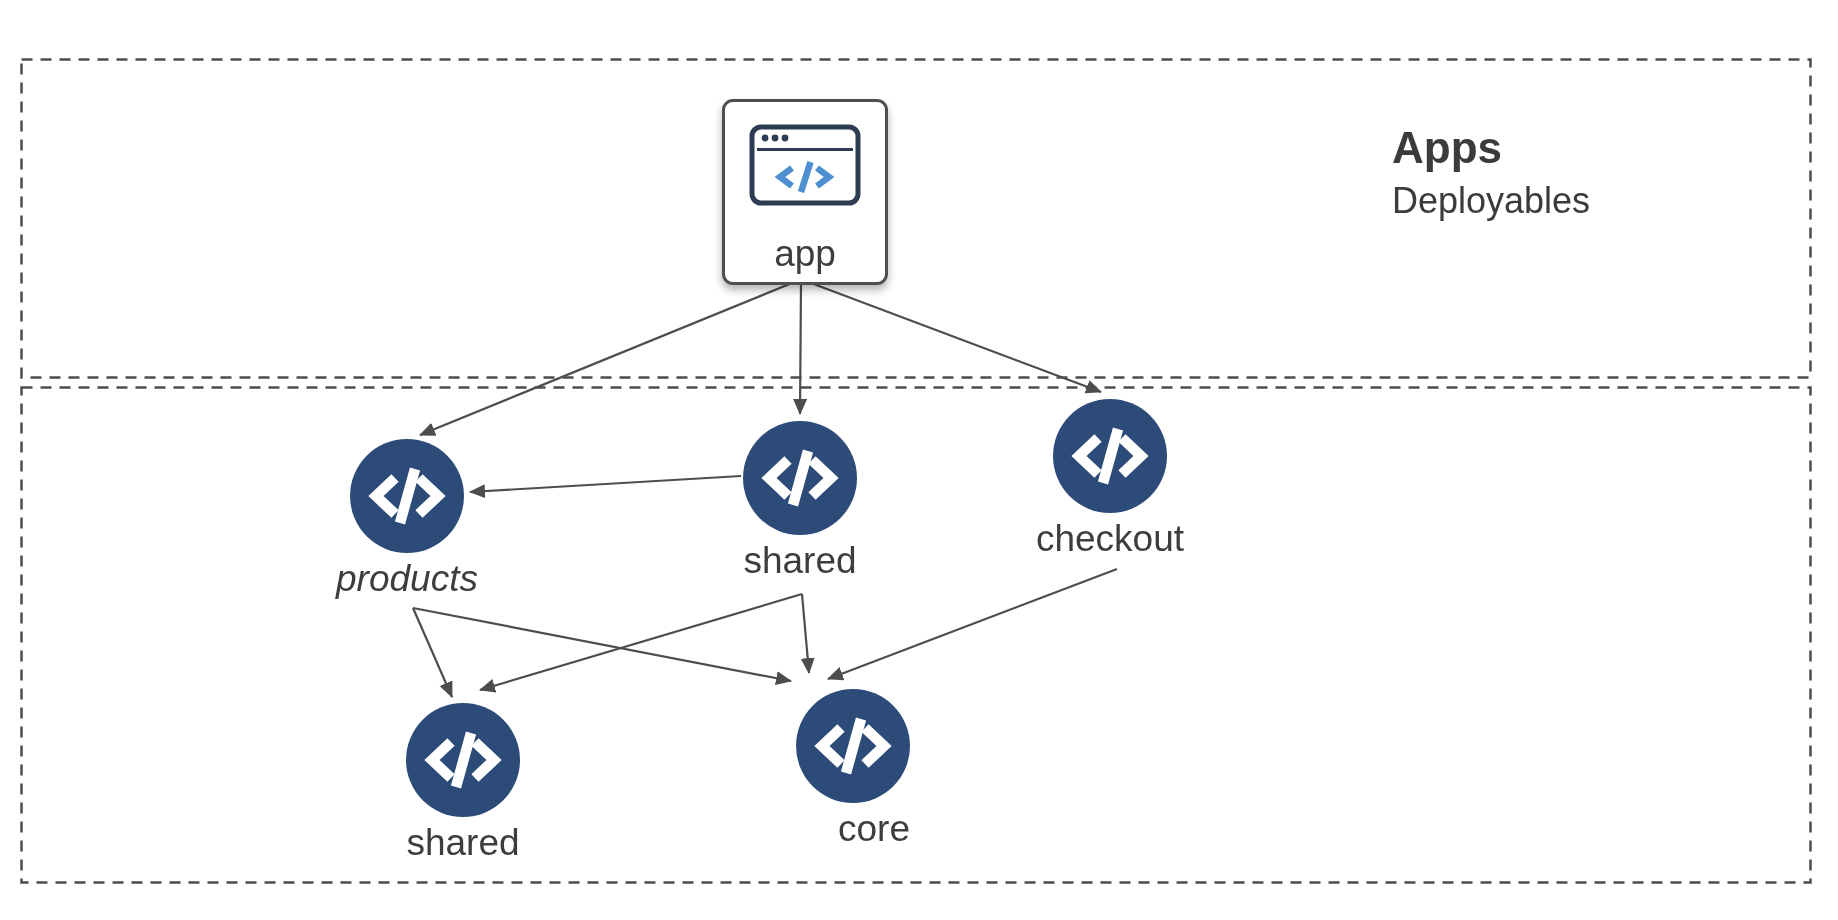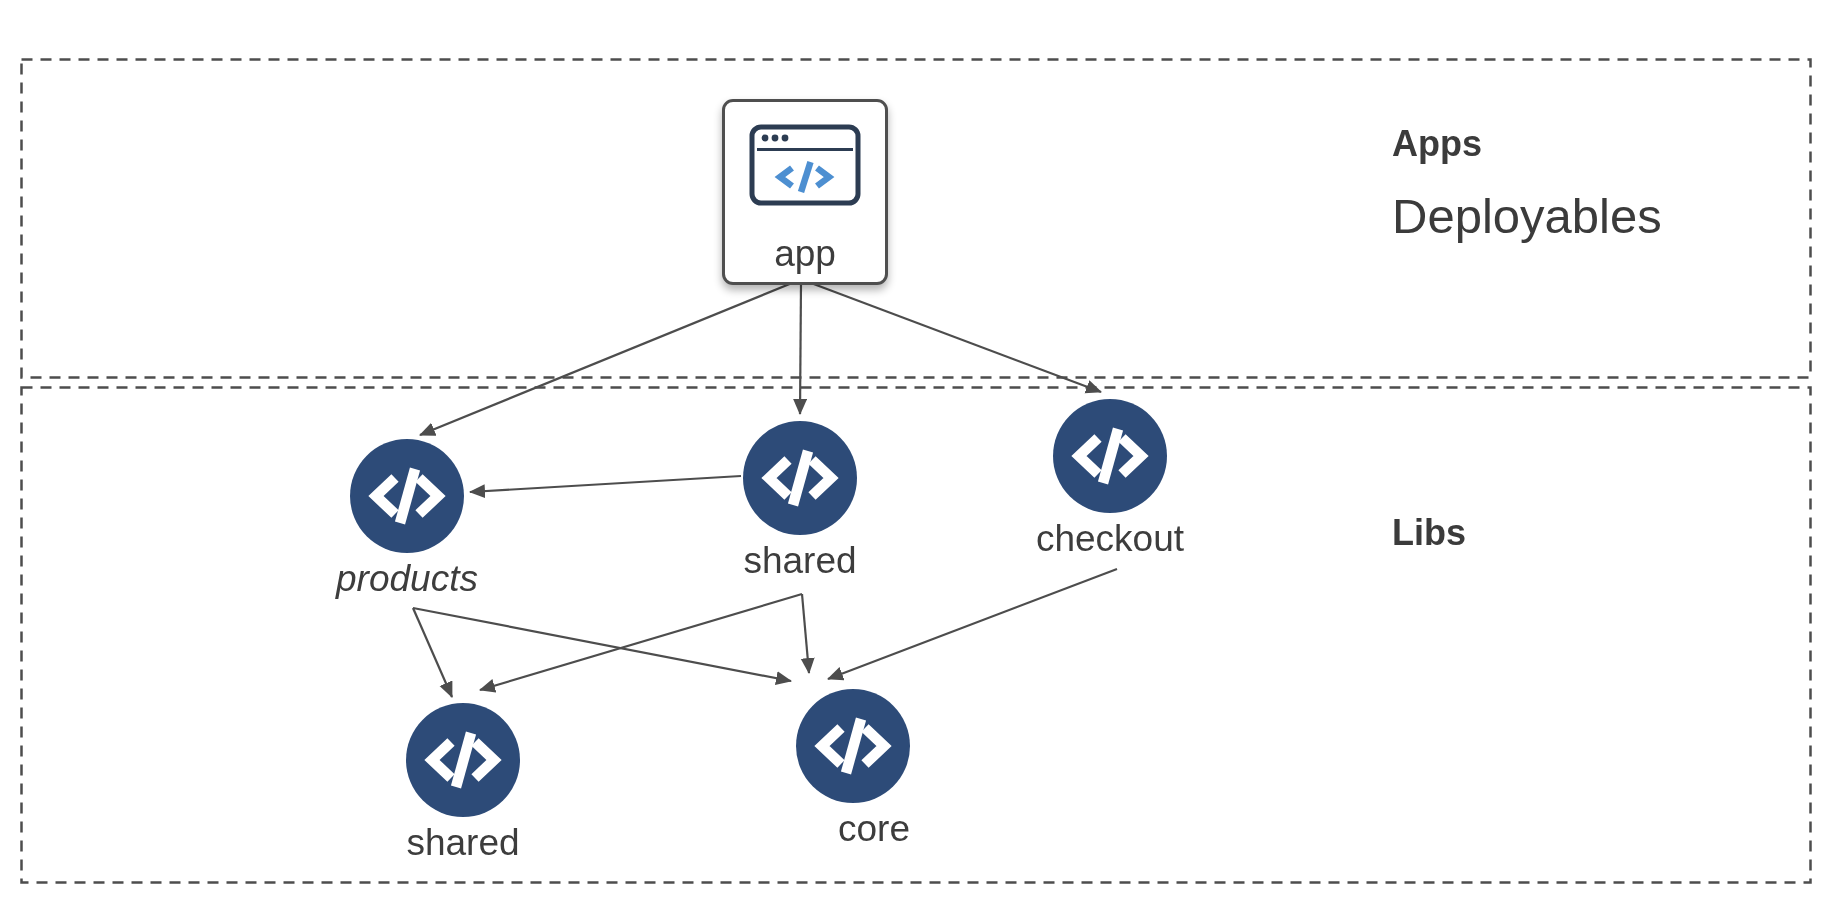--- a/index.html
+++ b/index.html
@@ -58,22 +58,22 @@
   }
   .lib-node .node-label {
     margin-top: 5px;
     font-size: 37px;
     color: #3d3d3d;
     line-height: 1.15;
   }
 
   
   .section-label { position: absolute; z-index: 2; color: #3b3b3b; }
-  .section-title { font-size: 36px; font-weight: bold; line-height: 1.1; }
-  .section-sub   { font-size: 49px; font-weight: normal; margin-top: 24px; line-height: 1.15; }
+  .section-title { font-size: 44px; font-weight: bold; line-height: 1.1; }
+  .section-sub   { font-size: 36px; font-weight: normal; margin-top: 8px; line-height: 1.15; }
 </style>
 </head>
 <body>
 
 <div class="stage">
 
   <svg class="edge-layer" width="1838" height="920" viewBox="0 0 1838 920">
     <defs>
       <marker id="ah" markerWidth="18" markerHeight="16" refX="15" refY="7" orient="auto" markerUnits="userSpaceOnUse">
         <path d="M0,0 L16,7 L0,14 Z" fill="#4d4d4d"></path>
@@ -177,16 +177,15 @@
     </div>
     <div class="node-label">core</div>
   </div>
 
   <div class="section-label" style="left:1392px; top:124px;">
     <div class="section-title">Apps</div>
     <div class="section-sub">Deployables</div>
   </div>
 
   <div class="section-label" style="left:1392px; top:513px;">
-    <div class="section-title">Libs</div>
   </div>
 
 </div>
 
 </body></html>

